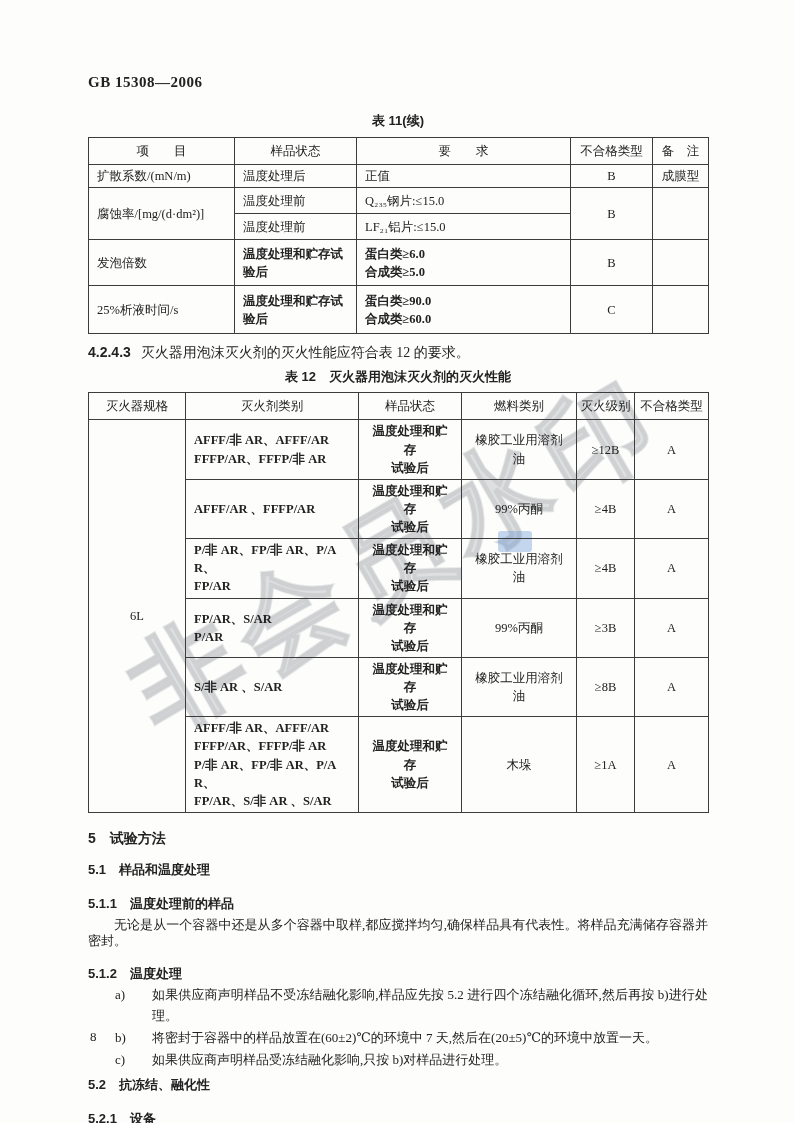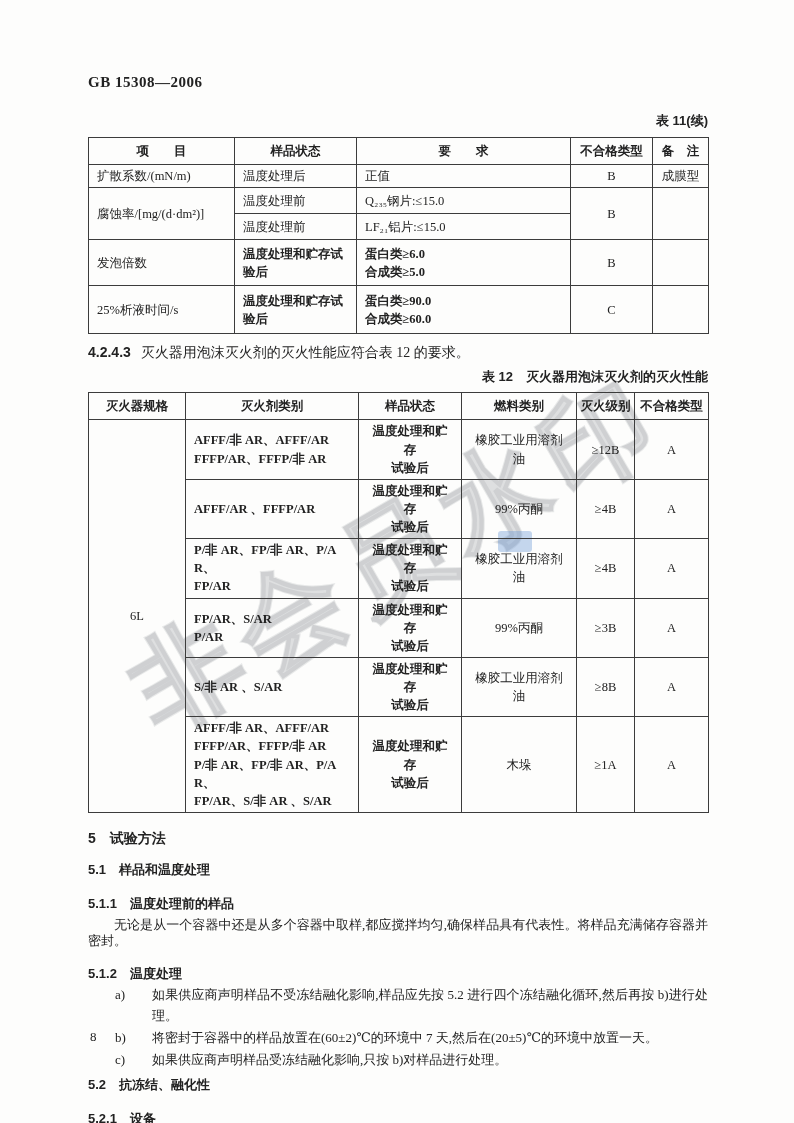--- a/index.html
+++ b/index.html
@@ -6,26 +6,26 @@
   .page{
     position:relative;
     width:794px;height:1123px;
     background:#fdfdfc;
     overflow:hidden;
     font-family:"Liberation Serif","DejaVu Serif",serif;
     color:#222;
   }
   .content{position:absolute;left:88px;top:74px;width:620px;z-index:2;}
   .gb-header{font-family:"Liberation Serif",serif;font-weight:bold;font-size:15px;letter-spacing:.5px;}
-  .tcaption{font-family:"Liberation Sans","DejaVu Sans",sans-serif;font-weight:bold;font-size:13px;text-align:right;}
+  .tcaption{font-family:"Liberation Sans","DejaVu Sans",sans-serif;font-weight:bold;font-size:13px;text-align:center;}
   .cap11{margin-top:21px;margin-bottom:7px;}
   .cap12{margin-top:5px;margin-bottom:6px;}
   table{border-collapse:collapse;table-layout:fixed;width:620px;}
   td,th{border:1px solid #3c3c3c;font-size:12.5px;line-height:1.45;padding:2px 6px;vertical-align:middle;word-break:break-all;}
-  th{font-family:"Liberation Sans","DejaVu Sans",sans-serif;font-weight:bold;text-align:center;padding:4px 2px;}
+  th{font-family:"Liberation Sans","DejaVu Sans",sans-serif;font-weight:normal;text-align:center;padding:4px 2px;}
   .c{text-align:center;}
   .l{text-align:left;padding-left:8px;}
   .ml{white-space:pre-line;font-weight:bold;}
   .t11 .h{height:22px;}
   .t12 td{padding:2px 8px;}
   .clause{margin-top:8px;font-size:14px;line-height:20px;}
   .clause .num{font-family:"Liberation Sans",sans-serif;font-weight:bold;margin-right:10px;}
   .h1x{font-family:"Liberation Sans","DejaVu Sans",sans-serif;font-weight:bold;font-size:14px;margin-top:17px;}
   .h2x{font-family:"Liberation Sans","DejaVu Sans",sans-serif;font-weight:bold;font-size:13px;margin-top:13px;}
   .h3x{font-family:"Liberation Sans","DejaVu Sans",sans-serif;font-weight:bold;font-size:13px;margin-top:16px;}

